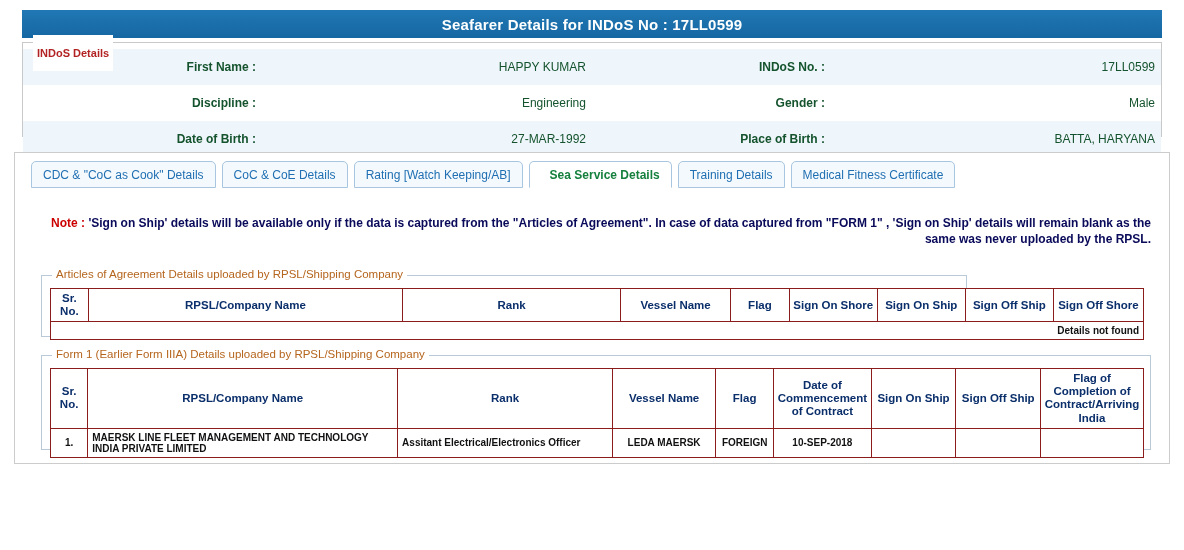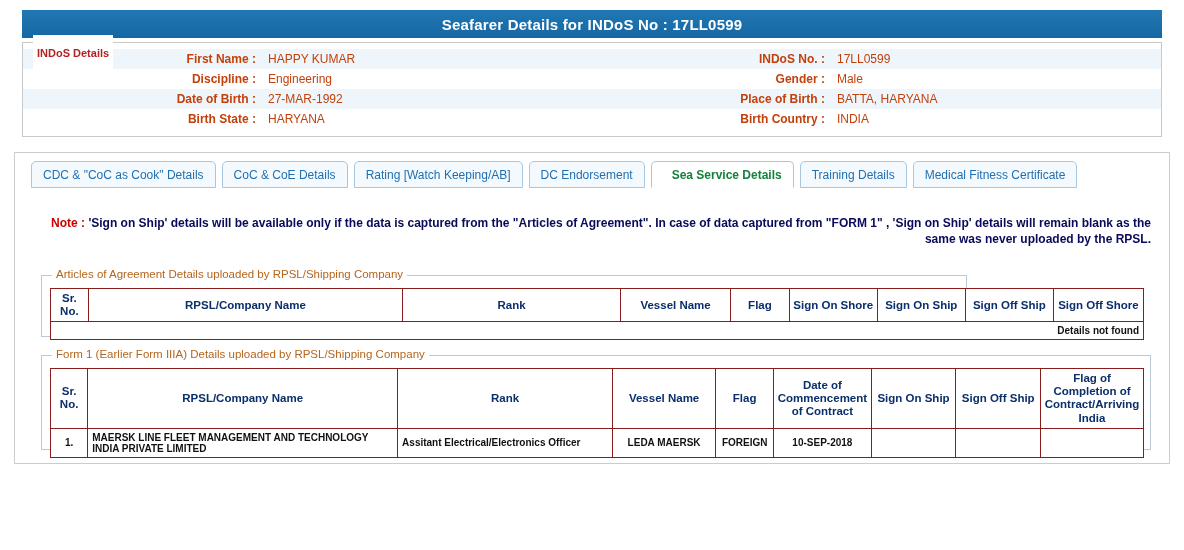--- a/index.html
+++ b/index.html
@@ -54,34 +54,34 @@
     width: 1140px; height: 95px;
   }
 
   table.kv {
     width: 100%;
     border-collapse: collapse;
     margin-top: 6px;
   }
   table.kv td {
     font-size: 12px;
-    padding: 3px 6px;
-    color: #c2410c;
+    padding: 11px 6px;
+    color: #14532d;
     height: 20px;
   }
   table.kv tr.alt td { background: #eef5fb; }
   td.lbl {
     text-align: right;
     font-weight: bold;
     color: #1a1a1a;
     width: 21%;
     white-space: nowrap;
   }
   td.val {
-    text-align: left;
+    text-align: right;
     color: #333;
     width: 29%;
     padding-left: 8px;
   }
 
   
   #tabs-panel {
     left: 14px; top: 152px;
     width: 1156px; height: 312px;
     border: 1px solid #cccccc;
@@ -221,21 +221,20 @@
     </tbody>
       </table>
   </div>
 
   <div class="panel" id="tabs-panel">
 
     <div class="tabs">
       <div class="tab">CDC &amp; "CoC as Cook" Details</div>
       <div class="tab">CoC &amp; CoE Details</div>
       <div class="tab">Rating [Watch Keeping/AB]</div>
-      <div class="tab">DC Endorsement</div>
       <div class="tab active">Sea Service Details</div>
       <div class="tab">Training Details</div>
       <div class="tab">Medical Fitness Certificate</div>
     </div>
 
     <div class="note">
       <span class="note-word">Note :</span><span> 'Sign on Ship' details will be available only if the data is captured from the "Articles of Agreement". In case of data captured from "FORM 1" , 'Sign on Ship' details will remain blank as the same was never uploaded by the RPSL.</span>
     </div>
 
     <div class="section" id="aoa-section">

